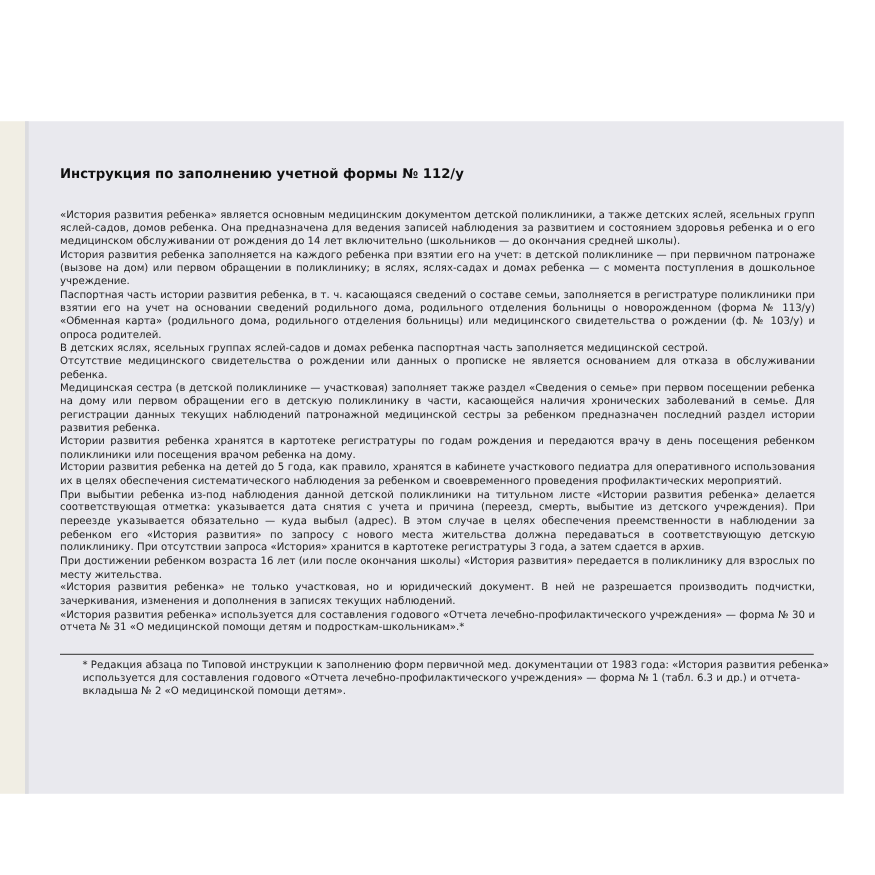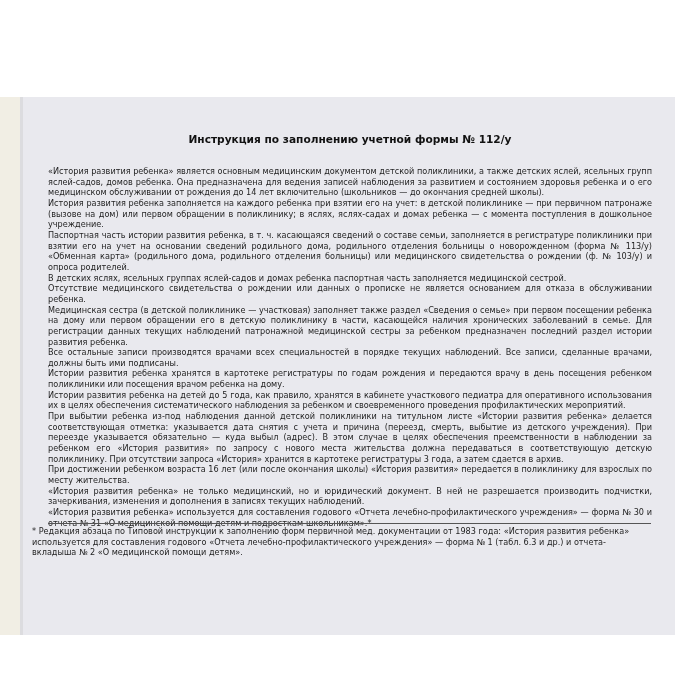--- a/index.html
+++ b/index.html
@@ -17,55 +17,54 @@
   }
   .sheet-shadow {
     position:absolute; left:20px; top:97px; width:3px; height:538px;
     background:#dcdcdf;
   }
   .content {
     position:absolute; left:48px; top:133px; width:604px;
     color:#1a1a1a;
   }
   .title {
-    text-align:center; font-weight:bold; font-size:10.6px; line-height:13px; color:#111;
+    font-weight:bold; font-size:10.6px; line-height:13px; color:#111;
     margin:0;
   }
   .body-text {
     margin-top:20px; font-size:8.15px; line-height:10.65px; color:#1e1e1e;
   }
   .para { margin:0; text-align:justify; }
   .footnote-rule {
     position:absolute; left:48px; top:523px; width:603px; height:1px; background:#555;
   }
   .footnote {
-    position:absolute; left:32px; top:526px; width:604px;
+    position:absolute; left:66px; top:526px; width:604px;
     font-size:8.15px; line-height:10.65px; color:#1e1e1e; margin:0;
   }
 </style>
 </head>
 <body>
 
 <div class="page-edge"></div>
 <div class="sheet" style="width:655px;"></div>
 <div class="sheet-shadow"></div>
 
 <div class="content">
   <h1 class="title">Инструкция по заполнению учетной формы № 112/у</h1>
   <div class="body-text">
     <p class="para">«История развития ребенка» является основным медицинским документом детской поликлиники, а также детских яслей, ясельных групп яслей-садов, домов ребенка. Она предназначена для ведения записей наблюдения за развитием и состоянием здоровья ребенка и о его медицинском обслуживании от рождения до 14 лет включительно (школьников — до окончания средней школы).</p>
     <p class="para">История развития ребенка заполняется на каждого ребенка при взятии его на учет: в детской поликлинике — при первичном патронаже (вызове на дом) или первом обращении в поликлинику; в яслях, яслях-садах и домах ребенка — с момента поступления в дошкольное учреждение.</p>
     <p class="para">Паспортная часть истории развития ребенка, в т. ч. касающаяся сведений о составе семьи, заполняется в регистратуре поликлиники при взятии его на учет на основании сведений родильного дома, родильного отделения больницы о новорожденном (форма № 113/у) «Обменная карта» (родильного дома, родильного отделения больницы) или медицинского свидетельства о рождении (ф. № 103/у) и опроса родителей.</p>
     <p class="para">В детских яслях, ясельных группах яслей-садов и домах ребенка паспортная часть заполняется медицинской сестрой.</p>
     <p class="para">Отсутствие медицинского свидетельства о рождении или данных о прописке не является основанием для отказа в обслуживании ребенка.</p>
     <p class="para">Медицинская сестра (в детской поликлинике — участковая) заполняет также раздел «Сведения о семье» при первом посещении ребенка на дому или первом обращении его в детскую поликлинику в части, касающейся наличия хронических заболеваний в семье. Для регистрации данных текущих наблюдений патронажной медицинской сестры за ребенком предназначен последний раздел истории развития ребенка.</p>
-    <p class="para">Все остальные записи производятся врачами всех специальностей в порядке текущих наблюдений. Все записи, сделанные врачами, должны быть ими подписаны.</p>
     <p class="para">Истории развития ребенка хранятся в картотеке регистратуры по годам рождения и передаются врачу в день посещения ребенком поликлиники или посещения врачом ребенка на дому.</p>
     <p class="para">Истории развития ребенка на детей до 5 года, как правило, хранятся в кабинете участкового педиатра для оперативного использования их в целях обеспечения систематического наблюдения за ребенком и своевременного проведения профилактических мероприятий.</p>
     <p class="para">При выбытии ребенка из-под наблюдения данной детской поликлиники на титульном листе «Истории развития ребенка» делается соответствующая отметка: указывается дата снятия с учета и причина (переезд, смерть, выбытие из детского учреждения). При переезде указывается обязательно — куда выбыл (адрес). В этом случае в целях обеспечения преемственности в наблюдении за ребенком его «История развития» по запросу с нового места жительства должна передаваться в соответствующую детскую поликлинику. При отсутствии запроса «История» хранится в картотеке регистратуры 3 года, а затем сдается в архив.</p>
     <p class="para">При достижении ребенком возраста 16 лет (или после окончания школы) «История развития» передается в поликлинику для взрослых по месту жительства.</p>
-    <p class="para">«История развития ребенка» не только медицинский, но и юридический документ. В ней не разрешается производить подчистки, зачеркивания, изменения и дополнения в записях текущих наблюдений.</p>
+    <p class="para">«История развития ребенка» не только участковая, но и юридический документ. В ней не разрешается производить подчистки, зачеркивания, изменения и дополнения в записях текущих наблюдений.</p>
     <p class="para">«История развития ребенка» используется для составления годового «Отчета лечебно-профилактического учреждения» — форма № 30 и отчета № 31 «О медицинской помощи детям и подросткам-школьникам».*</p>
   </div>
 </div>
 
 <div class="footnote-rule"></div>
 <p class="footnote">* Редакция абзаца по Типовой инструкции к заполнению форм первичной мед. документации от 1983 года: «История развития ребенка» используется для составления годового «Отчета лечебно-профилактического учреждения» — форма № 1 (табл. 6.3 и др.) и отчета-вкладыша № 2 «О медицинской помощи детям».</p>
 
 </body></html>

